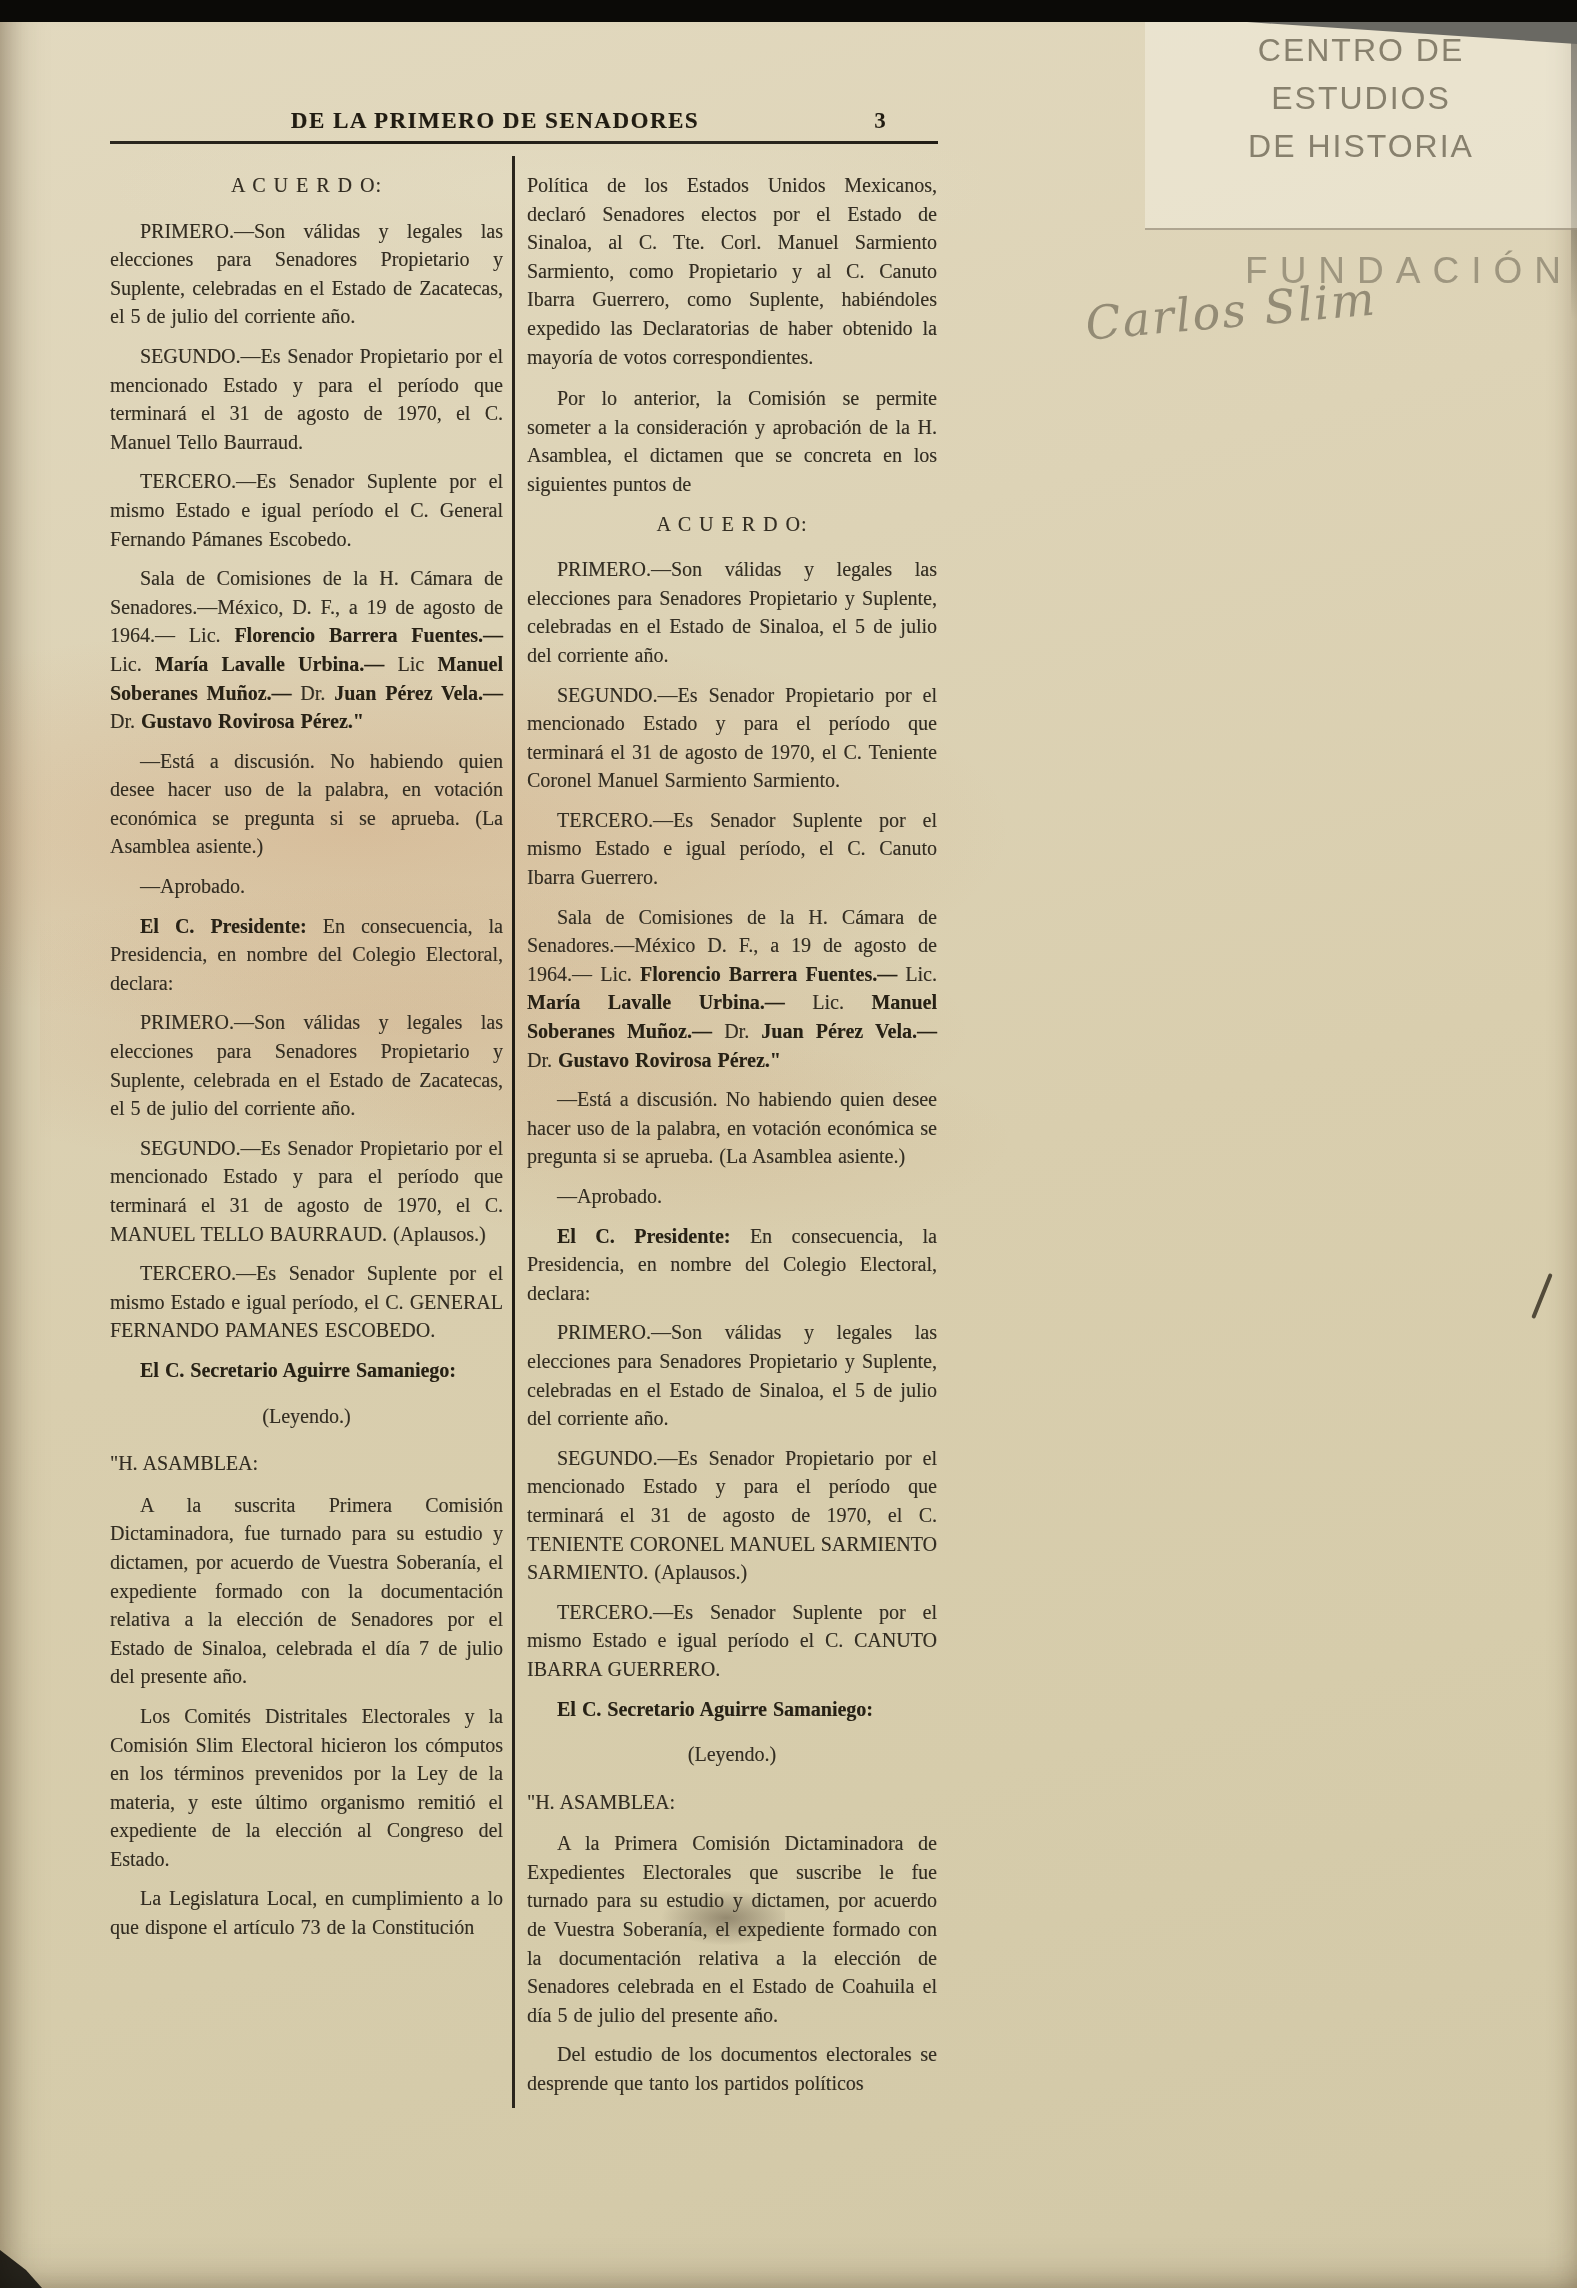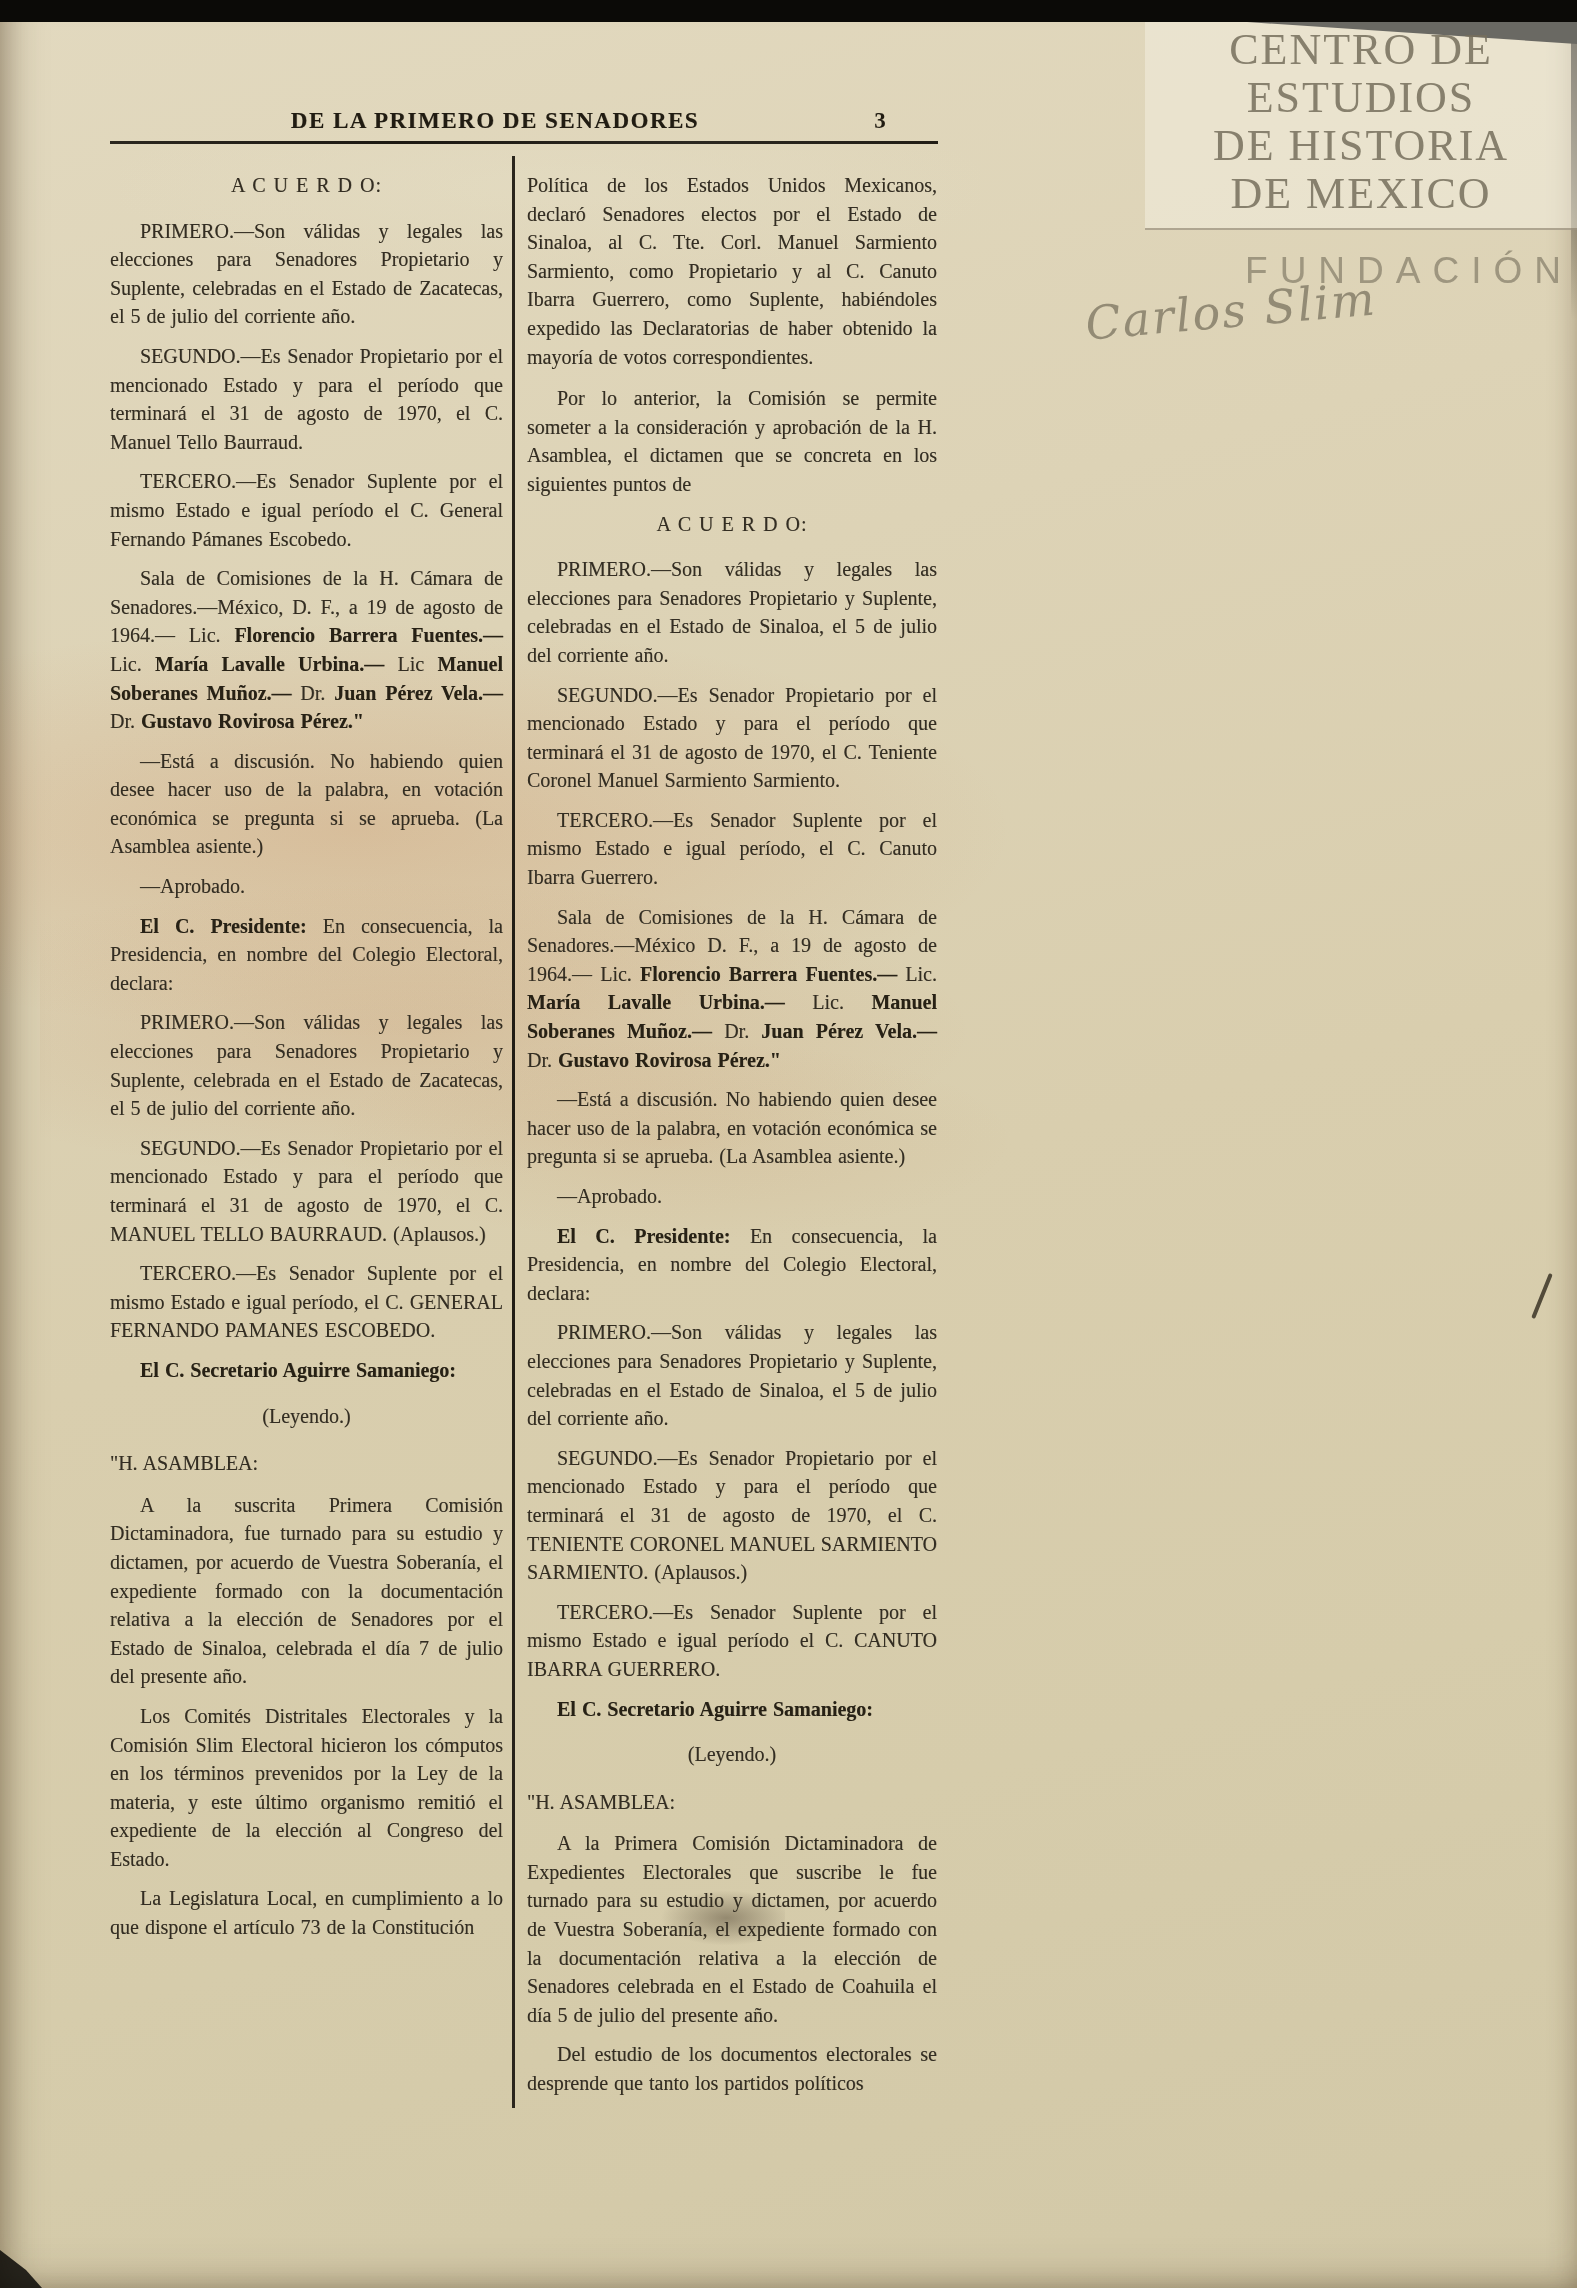--- a/index.html
+++ b/index.html
@@ -61,22 +61,22 @@
   .para.flush{text-indent:0;margin:2px 0 13px;}
   .b{font-weight:700;color:#272115;}
   
   .wm-box{
     position:absolute;left:1145px;top:22px;right:0;height:202px;z-index:10;
     background:rgba(250,247,238,.40);
     border-bottom:2px solid rgba(125,115,95,.55);
     text-align:center;padding-top:4px;
   }
   .wm-line{
-    font-family:Liberation Serif, serif;
-    font-size:44px;line-height:48px;letter-spacing:2px;
+    font-family:Liberation Sans, sans-serif;
+    font-size:32px;line-height:48px;letter-spacing:2px;
     color:rgba(118,110,92,.85);
   }
   .wm-fund{
     position:absolute;left:1140px;right:4px;top:250px;z-index:10;text-align:right;
     font-family:"Liberation Sans","DejaVu Sans",sans-serif;
     font-size:37px;letter-spacing:12px;color:rgba(140,132,112,.78);
   }
   .wm-sig{
     position:absolute;left:1085px;top:284px;z-index:10;
     font-family:"DejaVu Serif","Liberation Serif",serif;font-style:italic;
@@ -137,21 +137,20 @@
       <p class="para center"><span>(Leyendo.)</span></p>
       <p class="para flush"><span>"H. ASAMBLEA:</span></p>
       <p class="para body"><span>A la Primera Comisión Dictaminadora de Expedientes Electorales que suscribe le fue turnado para su estudio y dictamen, por acuerdo de Vuestra Soberanía, el expediente formado con la documentación relativa a la elección de Senadores celebrada en el Estado de Coahuila el día 5 de julio del presente año.</span></p>
       <p class="para body"><span>Del estudio de los documentos electorales se desprende que tanto los partidos políticos</span></p>
     </div>
 
   <div class="wm-box">
     <div class="wm-line">CENTRO DE</div>
     <div class="wm-line">ESTUDIOS</div>
     <div class="wm-line">DE HISTORIA</div>
-    <div class="wm-line">DE MEXICO</div>
   </div>
   <div class="wm-fund">FUNDACIÓN</div>
   <div class="wm-sig">Carlos Slim</div>
 
   <div class="edge-mark"></div>
   <div class="corner-bl"></div>
 </div>
 
 <div class="topbar"></div>
 <div class="topbar-right"></div>

